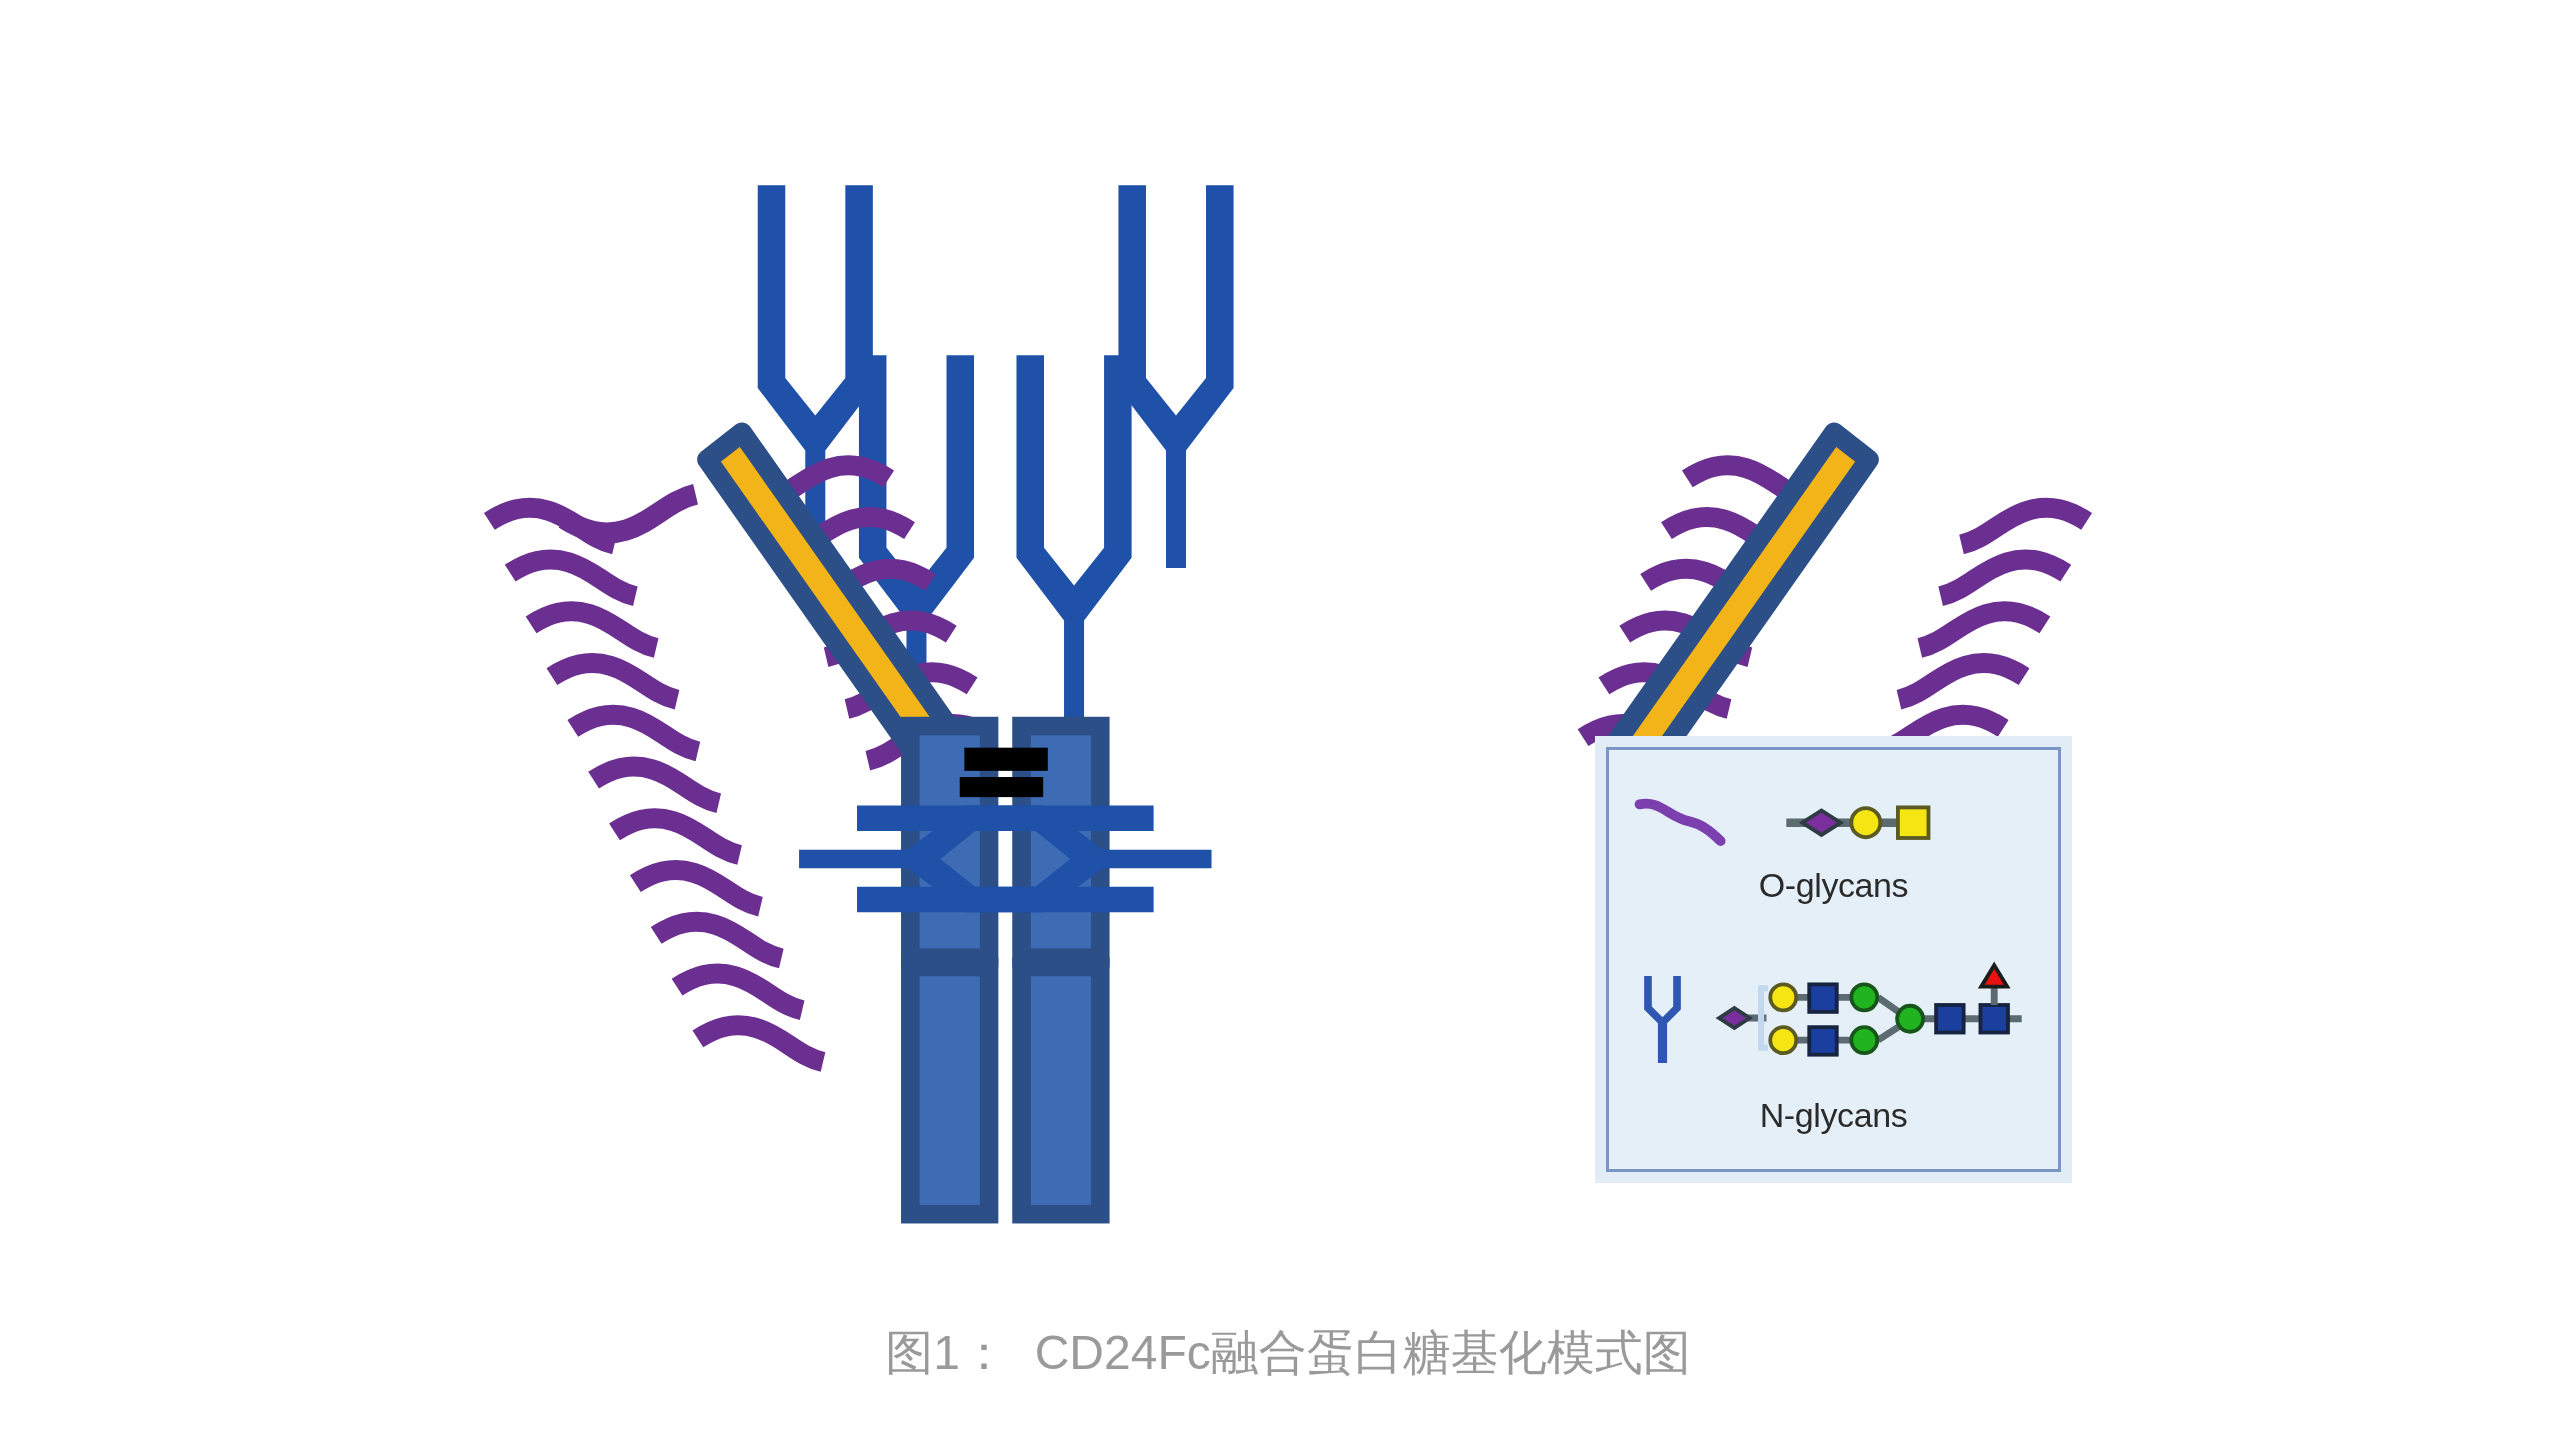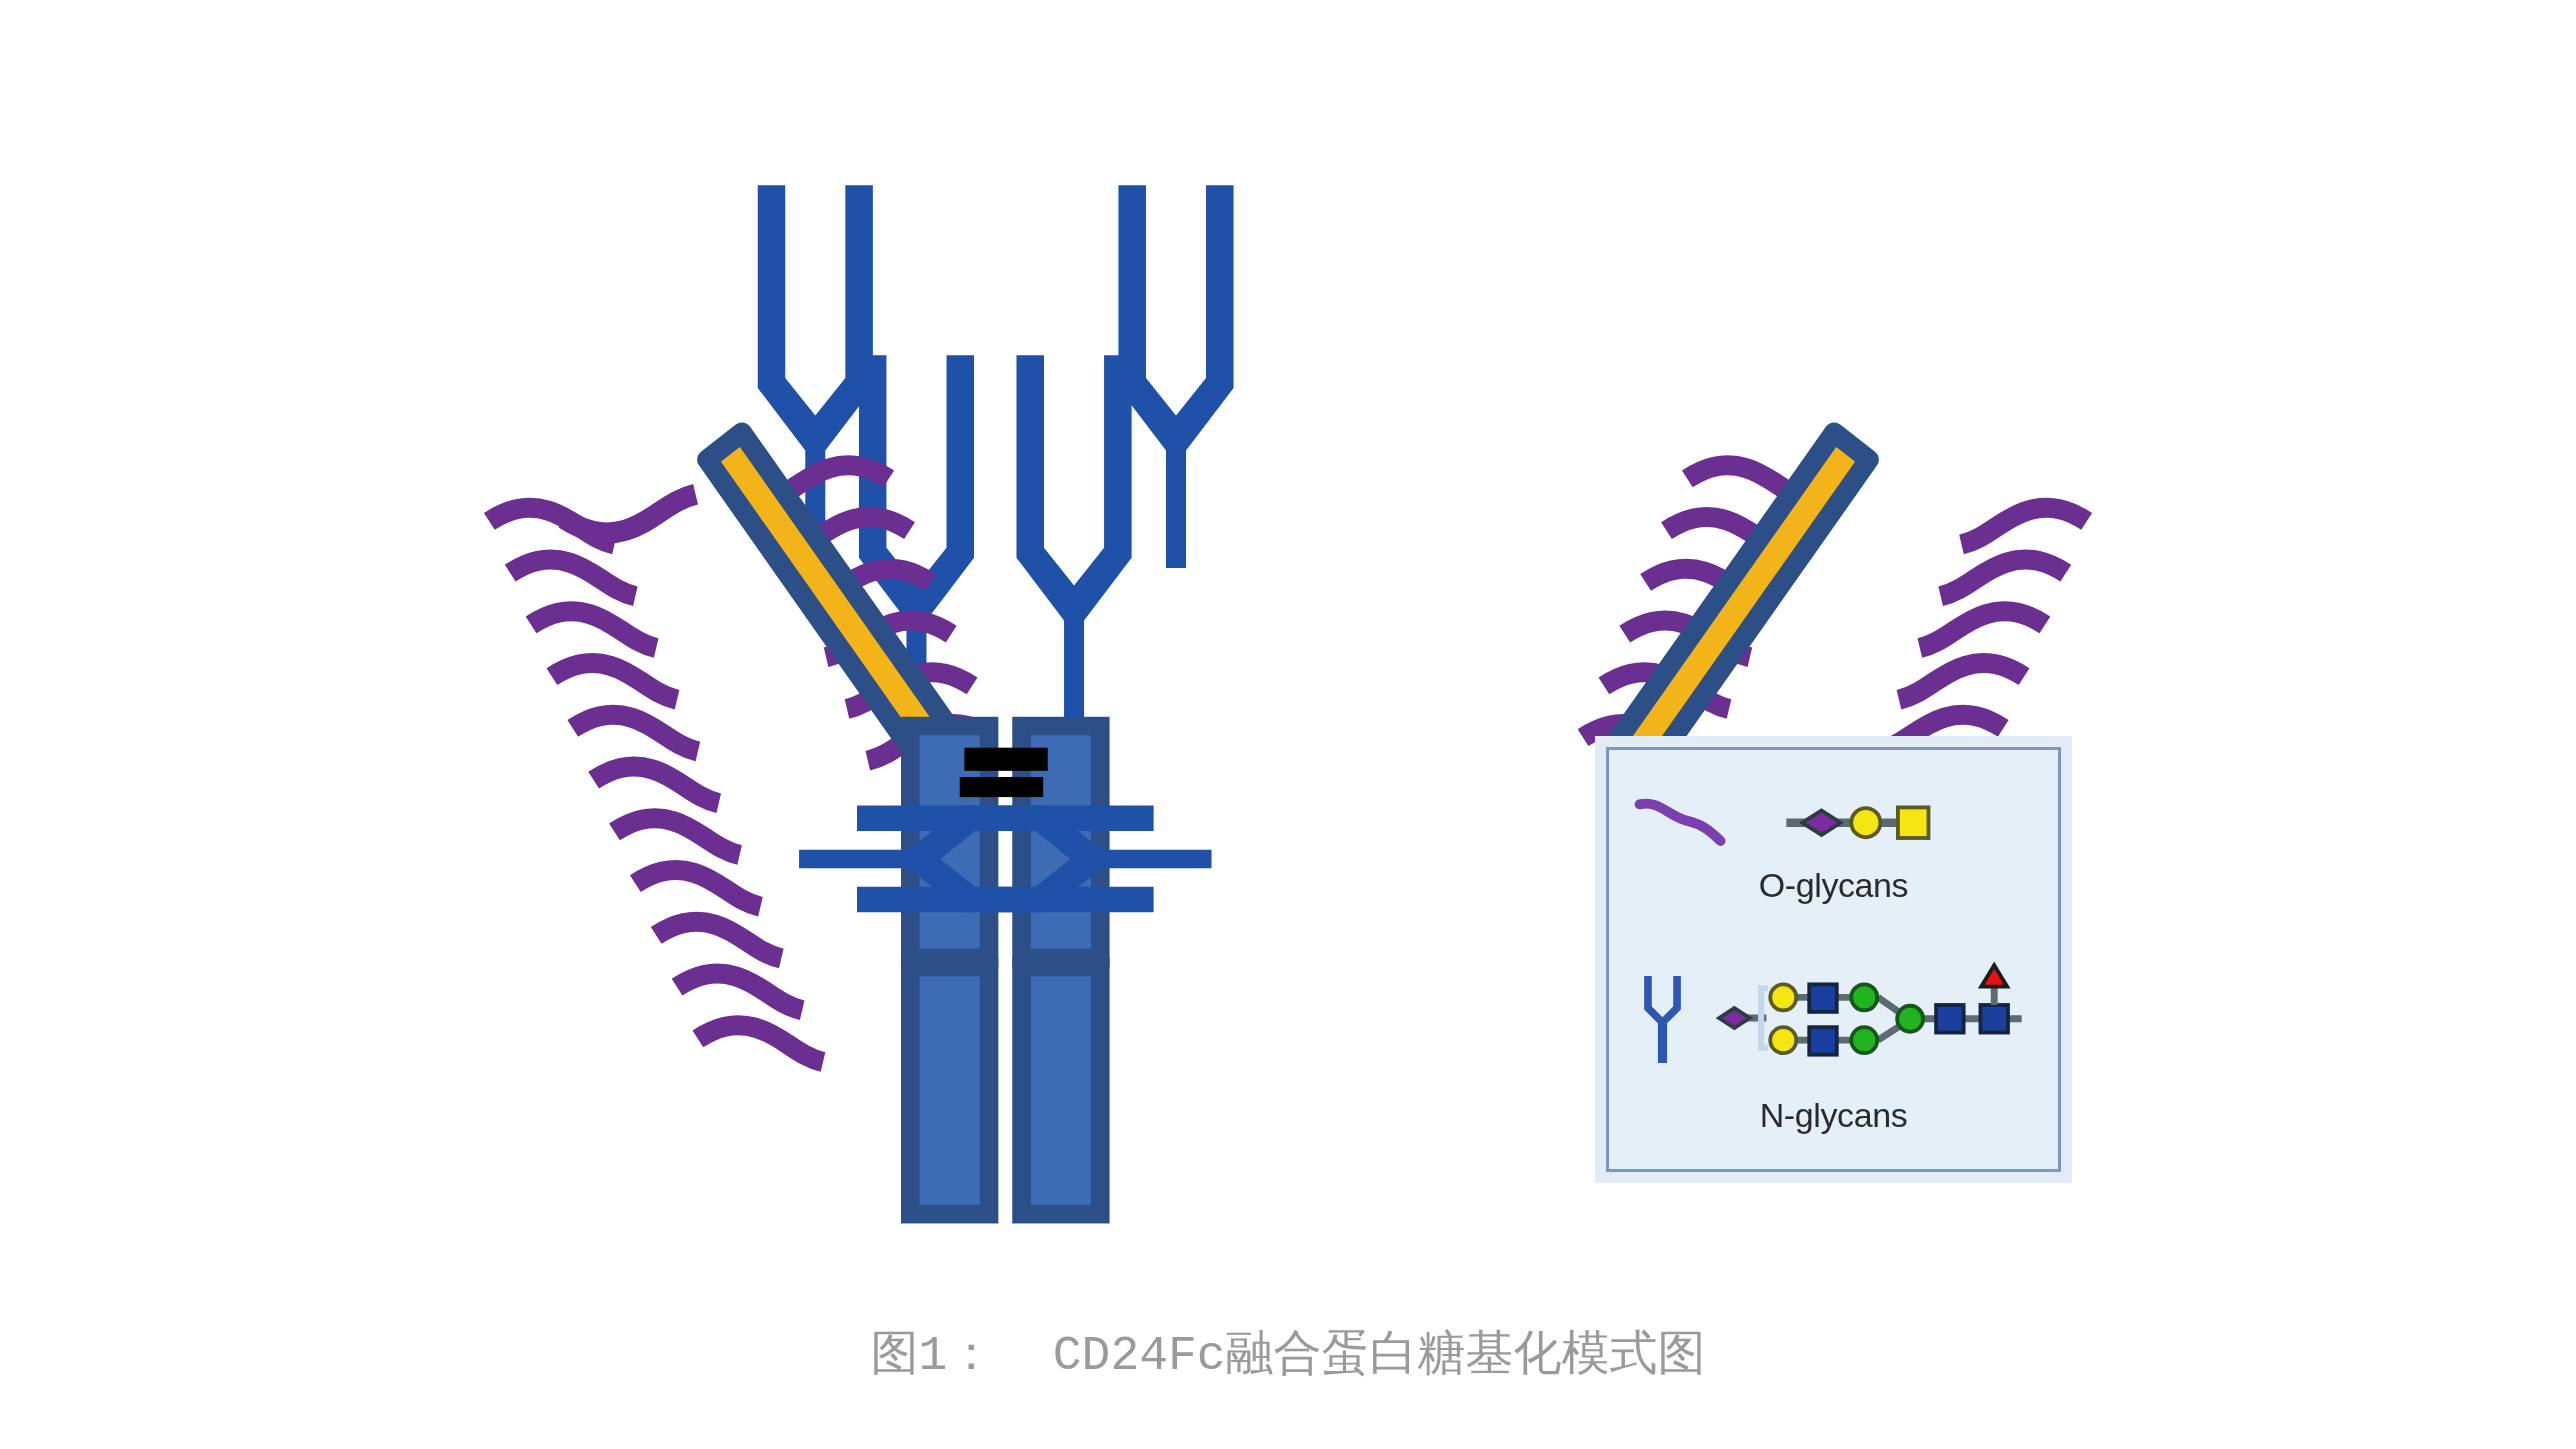--- a/index.html
+++ b/index.html
@@ -82,21 +82,21 @@
     height: 100%;
   }
 
   
   #figure-caption {
     position: absolute;
     left: 0;
     top: 1321px;
     width: 2576px;
     text-align: center;
-    font-family: Liberation Mono, monospace;
+    font-family: Liberation Sans, sans-serif;
     font-size: 48px;
     color: #9a9a9a;
     white-space: pre;
   }
 </style>
 </head>
 <body>
 
 <div id="figure-root">
 

